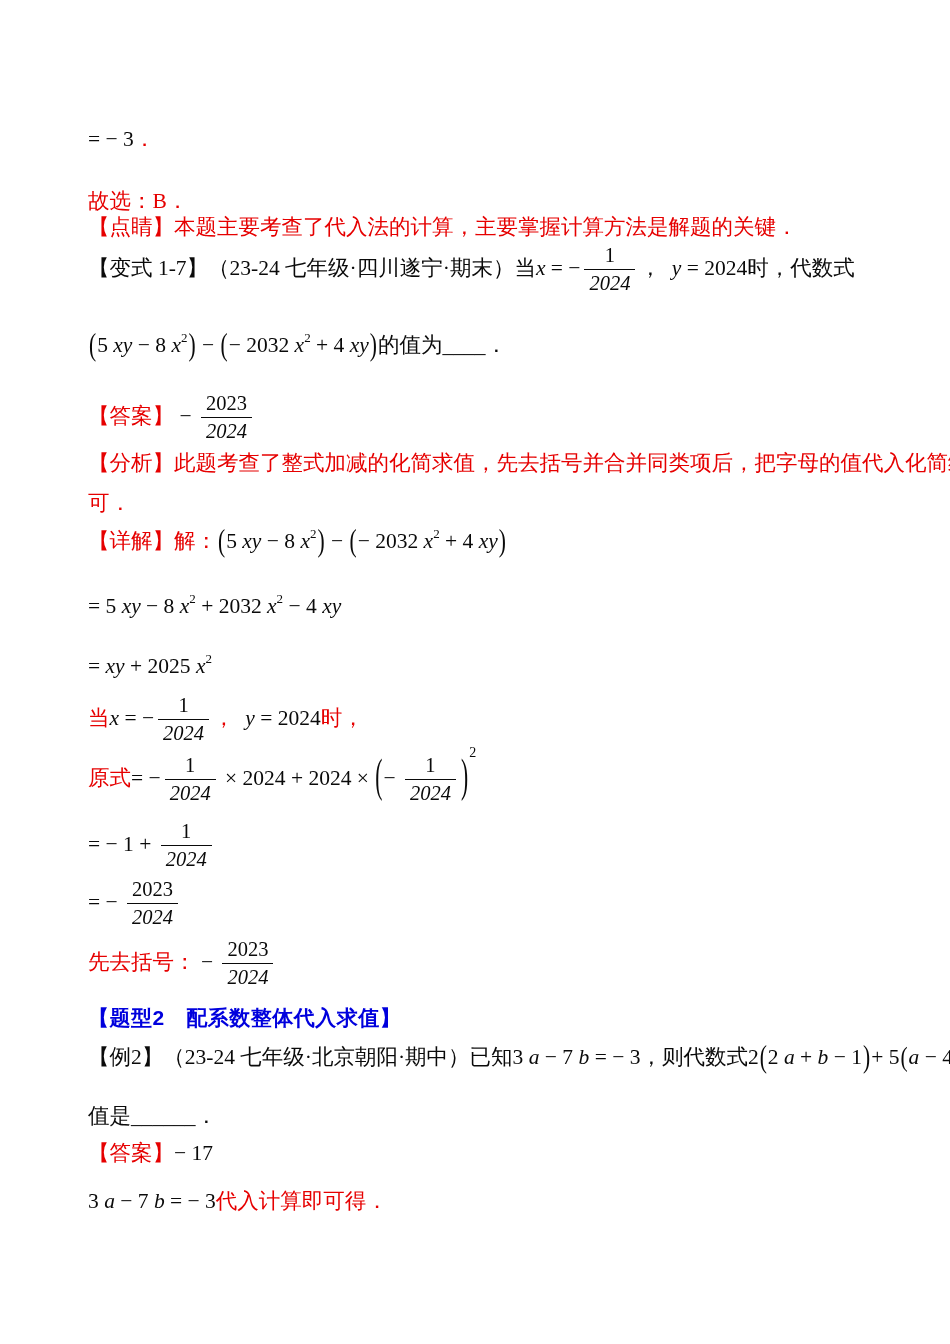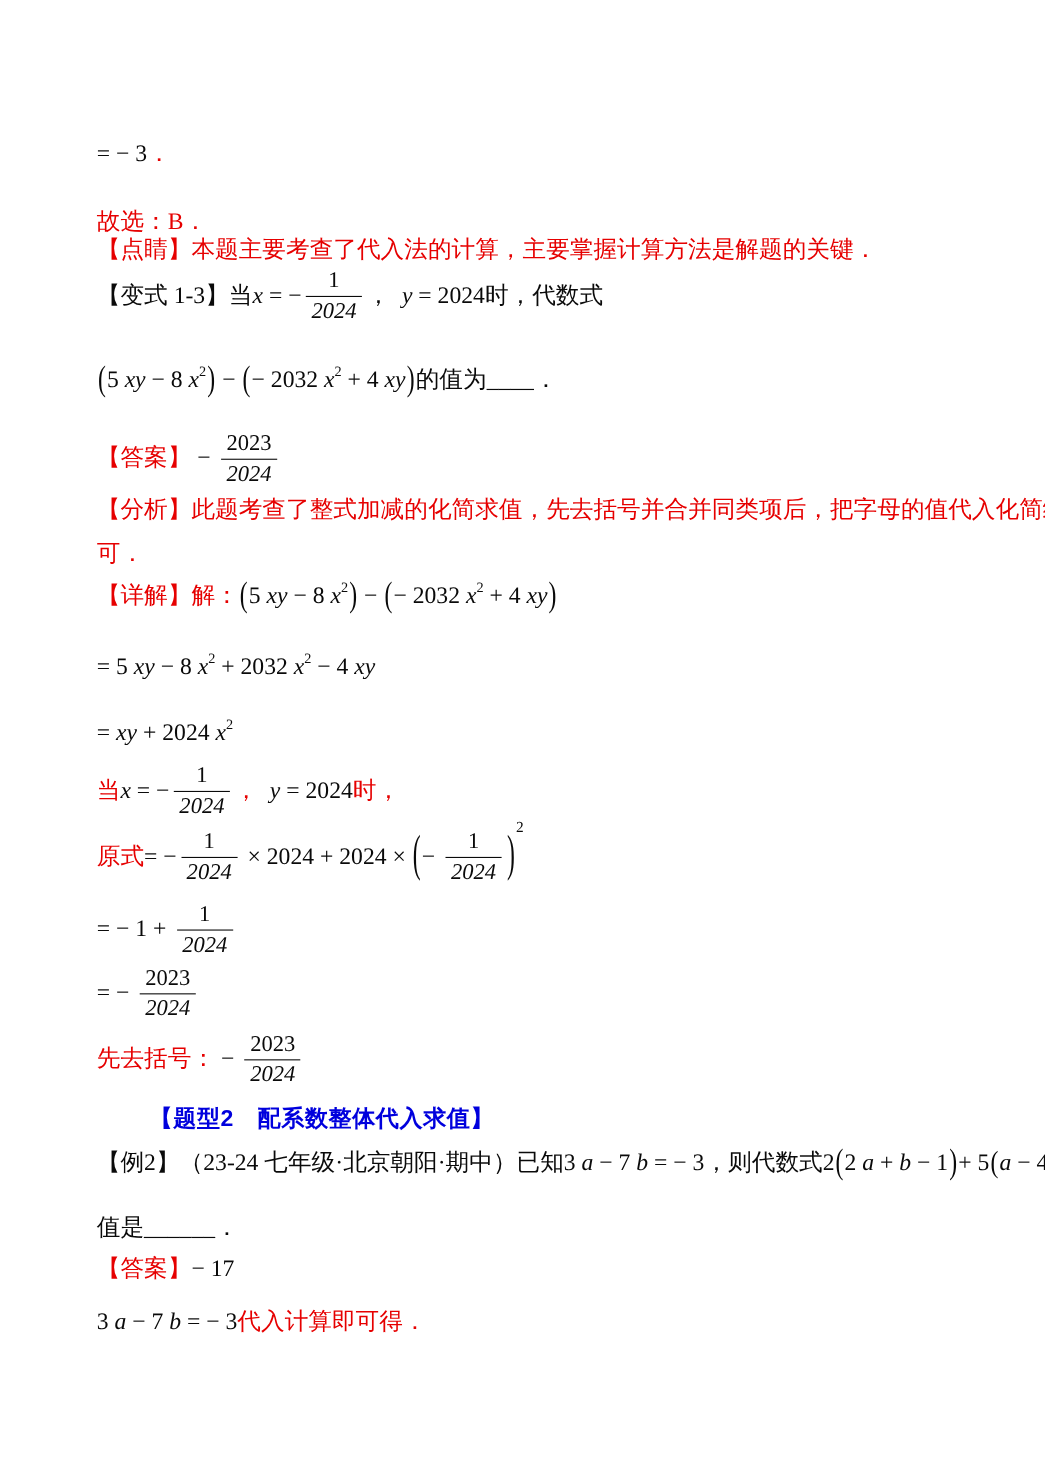--- a/index.html
+++ b/index.html
@@ -12,21 +12,21 @@
   .page { position: relative; width: 950px; height: 1344px; overflow: hidden; background: #ffffff; }
   .line {
     position: absolute; left: 88px;
     display: flex; align-items: center;
     white-space: pre; font-size: 21.5px; line-height: 1.3;
   }
   .red  { color: #e60000; }
   .blue {
     color: #0000dd; font-weight: 700;
     font-family: "Liberation Sans", "DejaVu Sans", sans-serif;
-    font-size: 21px; letter-spacing: 0.5px; margin-left: 48px;
+    font-size: 21px; letter-spacing: 0.5px;
   }
   .mi { font-style: italic; }
   .frac {
     display: inline-flex; flex-direction: column;
     align-items: stretch; text-align: center;
     margin: 0 4px; line-height: 1.12; font-size: 20.5px;
   }
   .frac .num { display: block; border-bottom: 1.6px solid currentColor; padding: 0 5px 2px; }
   .frac .den { display: block; padding: 2px 5px 0; font-style: italic; }
   .sup    { font-size: 13px; position: relative; top: -8px; }
@@ -39,35 +39,35 @@
 <body>
 
 <div class="page">
 
   <div class="line" style="top:126px"><span>= − 3</span><span class="red">．</span></div>
 
   <div class="line red" style="top:188px"><span>故选：B．</span></div>
 
   <div class="line red" style="top:214px"><span>【点睛】本题主要考查了代入法的计算，主要掌握计算方法是解题的关键．</span></div>
 
-  <div class="line" style="top:244px"><span>【变式 1-3】</span><span>当</span><span class="mi">x</span><span> = −</span><span class="frac"><span class="num">1</span><span class="den">2024</span></span><span>，  </span><span class="mi">y</span><span> = 2024</span><span>时，代数式</span></div>
+  <div class="line" style="top:244px"><span>【变式 1-7】</span><span>（23-24 七年级·四川遂宁·期末）</span><span>当</span><span class="mi">x</span><span> = −</span><span class="frac"><span class="num">1</span><span class="den">2024</span></span><span>，  </span><span class="mi">y</span><span> = 2024</span><span>时，代数式</span></div>
 
   <div class="line" style="top:332px"><span class="p-m">(</span><span>5 </span><span class="mi">xy</span><span> − 8 </span><span class="mi">x</span><span class="sup">2</span><span class="p-m">)</span><span> − </span><span class="p-m">(</span><span>− 2032 </span><span class="mi">x</span><span class="sup">2</span><span> + 4 </span><span class="mi">xy</span><span class="p-m">)</span><span>的值为</span><span>____</span><span>．</span></div>
 
   <div class="line" style="top:392px"><span class="red">【答案】</span><span> − </span><span class="frac"><span class="num">2023</span><span class="den">2024</span></span></div>
 
   <div class="line red" style="top:450px"><span>【分析】此题考查了整式加减的化简求值，先去括号并合并同类项后，把字母的值代入化简结果计算即</span></div>
 
   <div class="line red" style="top:490px"><span>可．</span></div>
 
   <div class="line" style="top:528px"><span class="red">【详解】</span><span class="red">解：</span><span class="p-m">(</span><span>5 </span><span class="mi">xy</span><span> − 8 </span><span class="mi">x</span><span class="sup">2</span><span class="p-m">)</span><span> − </span><span class="p-m">(</span><span>− 2032 </span><span class="mi">x</span><span class="sup">2</span><span> + 4 </span><span class="mi">xy</span><span class="p-m">)</span></div>
 
   <div class="line" style="top:593px"><span>= 5 </span><span class="mi">xy</span><span> − 8 </span><span class="mi">x</span><span class="sup">2</span><span> + 2032 </span><span class="mi">x</span><span class="sup">2</span><span> − 4 </span><span class="mi">xy</span></div>
 
-  <div class="line" style="top:653px"><span>= </span><span class="mi">xy</span><span> + 2024 </span><span class="mi">x</span><span class="sup">2</span></div>
+  <div class="line" style="top:653px"><span>= </span><span class="mi">xy</span><span> + 2025 </span><span class="mi">x</span><span class="sup">2</span></div>
 
   <div class="line" style="top:694px"><span class="red">当</span><span class="mi">x</span><span> = −</span><span class="frac"><span class="num">1</span><span class="den">2024</span></span><span class="red">，  </span><span class="mi">y</span><span> = 2024</span><span class="red">时，</span></div>
 
   <div class="line" style="top:754px"><span class="red">原式</span><span>= −</span><span class="frac"><span class="num">1</span><span class="den">2024</span></span><span> × 2024 + 2024 × </span><span class="p-l">(</span><span>− </span><span class="frac"><span class="num">1</span><span class="den">2024</span></span><span class="p-l">)</span><span class="sup-hi">2</span></div>
 
   <div class="line" style="top:820px"><span>= − 1 + </span><span class="frac"><span class="num">1</span><span class="den">2024</span></span></div>
 
   <div class="line" style="top:878px"><span>= − </span><span class="frac"><span class="num">2023</span><span class="den">2024</span></span></div>
 
   <div class="line" style="top:938px"><span class="red">先去括号：</span><span> − </span><span class="frac"><span class="num">2023</span><span class="den">2024</span></span></div>

